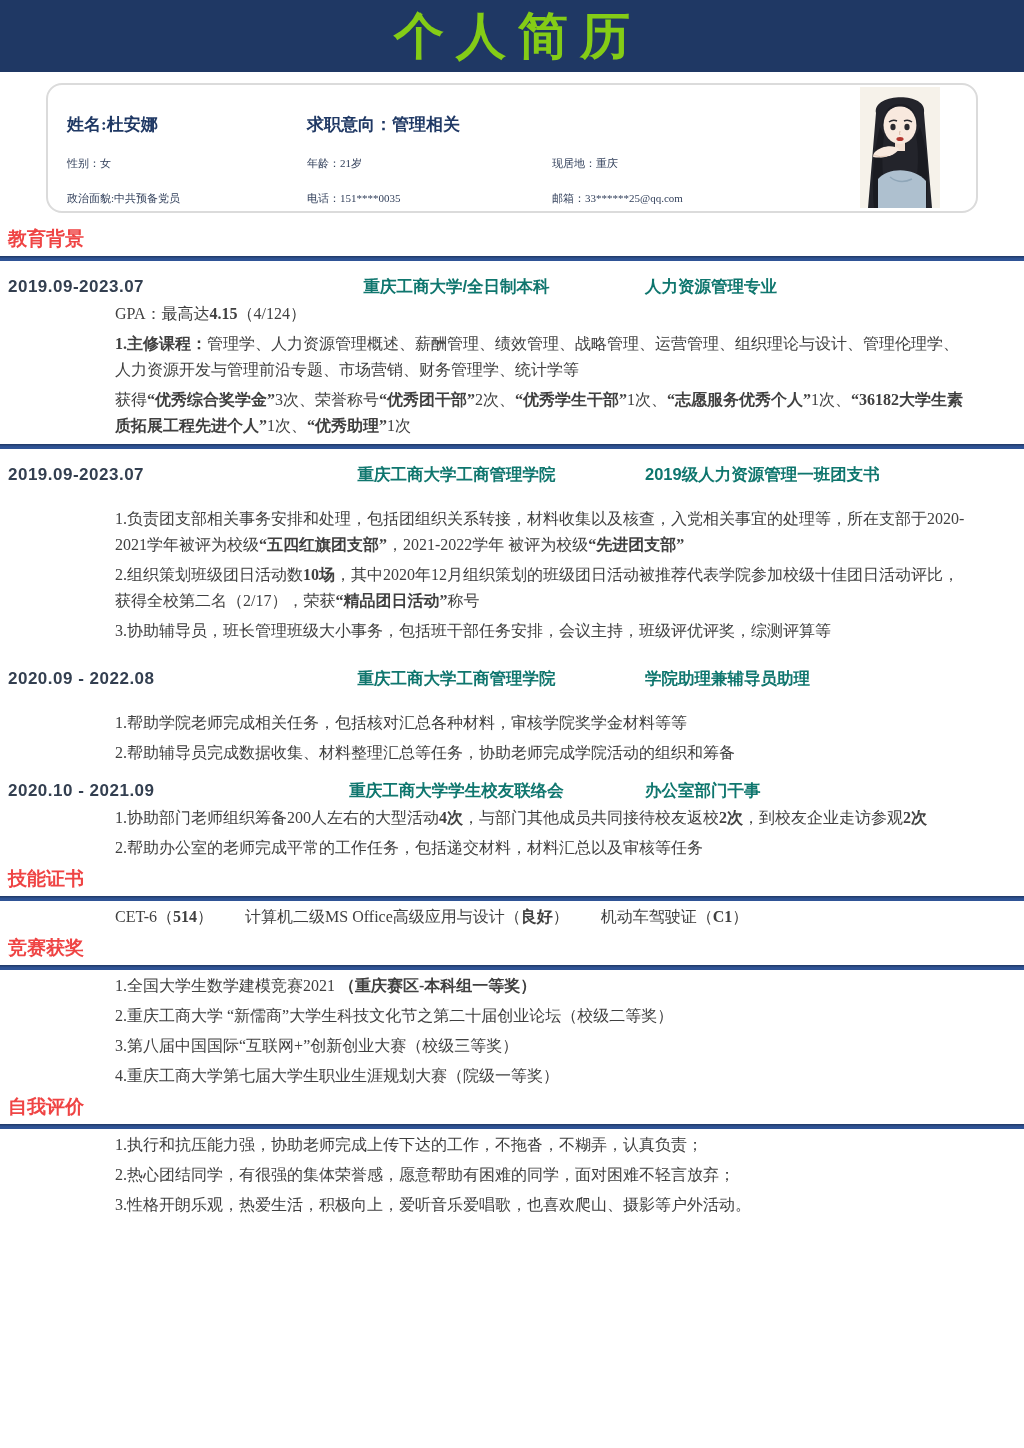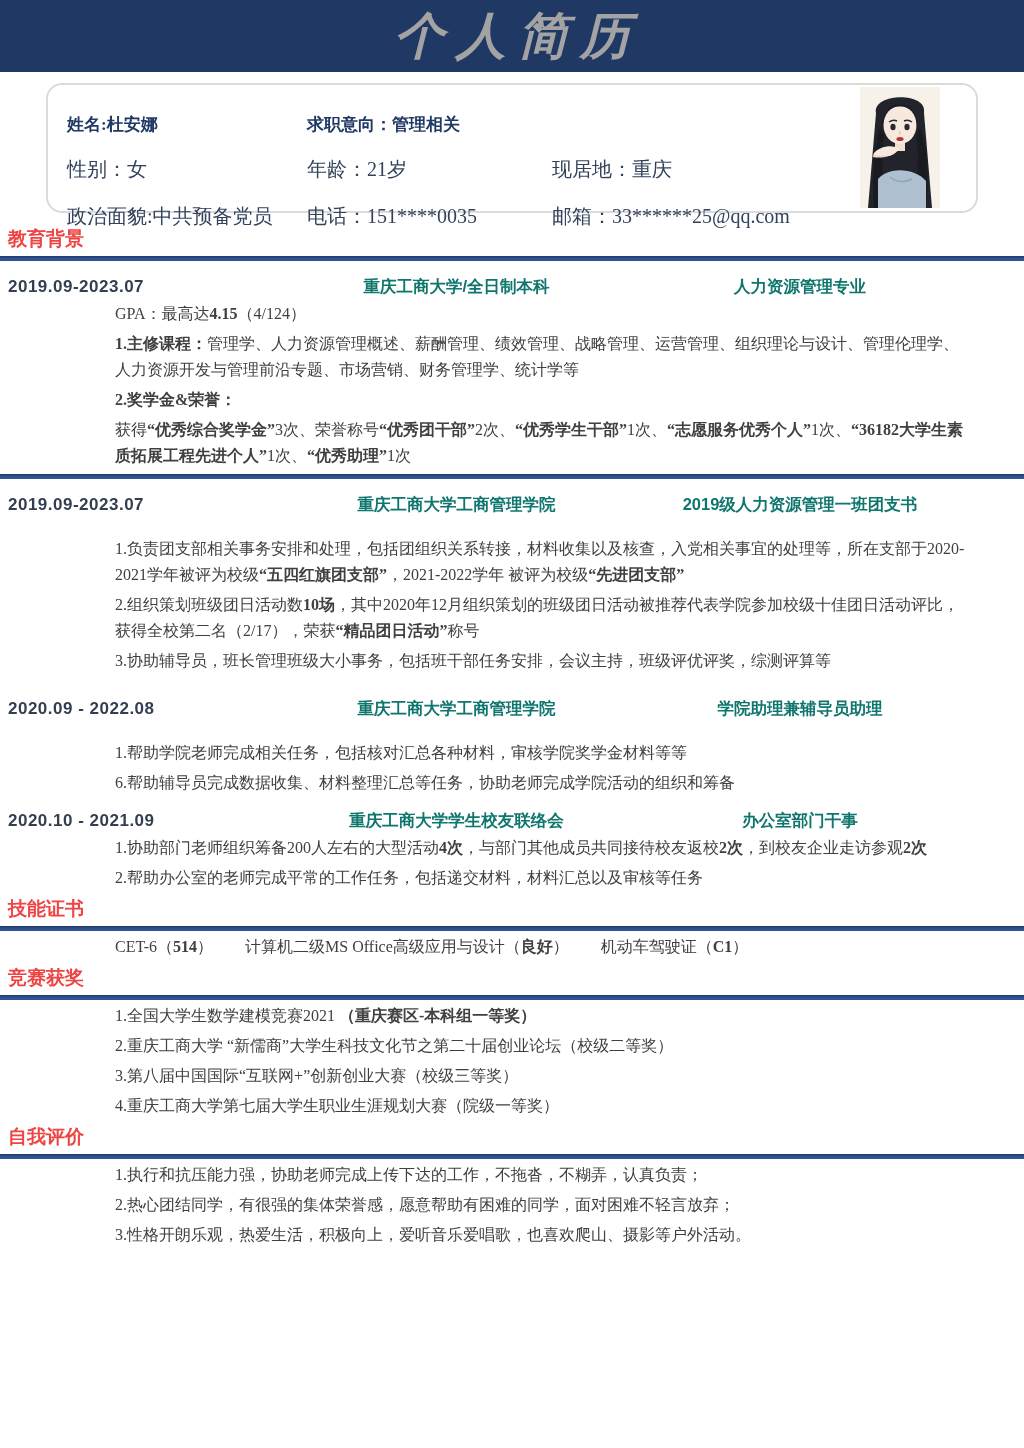--- a/index.html
+++ b/index.html
@@ -4,32 +4,31 @@
 <style>
   html,body{margin:0;padding:0;}
   body{
     width:1024px;height:1448px;background:#ffffff;overflow:hidden;
     font-family:"Liberation Serif","DejaVu Serif",serif;
     color:#404040;
   }
   
   .banner{height:72px;background:#1F3864;display:flex;align-items:center;justify-content:center;}
   .banner h1{
-    margin:4px;color:#a3a3a3;font-size:50px;font-weight:900;letter-spacing:12px;text-indent:12px;
+    margin:4px;color:#84cc16;font-size:50px;font-weight:900;letter-spacing:12px;text-indent:12px;
     font-family:"Liberation Sans","DejaVu Sans",sans-serif;
-    font-style:italic;
   }
   
   .card{
     position:relative;margin:11px 46px 0 46px;height:130px;box-sizing:border-box;
     border:2px solid #DBDBDB;border-radius:16px;padding:25px 150px 0 19px;
   }
   .card .row{display:grid;grid-template-columns:240px 245px 1fr;margin-top:20px;}
   .card .row1{margin-top:3px;}
-  .card .cell{font-size:20px;color:#33415C;white-space:nowrap;}
+  .card .cell{font-size:11px;color:#33415C;white-space:nowrap;}
   .card .row1 .cell{font-weight:bold;font-size:17px;color:#1F3864;}
   .photo{position:absolute;top:2px;right:36px;width:80px;height:121px;overflow:hidden;}
   .photo svg{display:block;}
   
   .sec-head{
     margin:13px 0 0 8px;font-size:19px;line-height:25px;font-weight:bold;color:#ef4444;
   }
   .sec-line{height:5px;margin-top:5px;background:linear-gradient(180deg,#1F3864 0%,#2F5496 55%,#2F5496 100%);}
   .tight{margin-top:5px;}
   
@@ -40,21 +39,21 @@
   }
   .entry .date{
     font-family:"Liberation Sans","DejaVu Sans",sans-serif;
     font-weight:bold;font-size:17px;color:#333F50;letter-spacing:.5px;
   }
   .entry .org,.entry .pos{
     font-family:"Liberation Sans","DejaVu Sans",sans-serif;
     font-weight:bold;font-size:16.5px;color:#0f766e;
   }
   .entry .org{text-align:center;}
-  .entry .pos{text-align:center;}
+  .entry .pos{text-align:left;}
   
   .body-wrap{margin:3px 58px 0 115px;}
   .body-wrap.mt-lg{margin-top:20px;}
   .body-line{margin:0 0 4px 0;font-size:16px;line-height:26px;}
   .b{font-weight:bold;}
   section{display:block;}
 </style>
 </head>
 <body>
 
@@ -111,21 +110,20 @@
   <h2 class="sec-head">教育背景</h2>
   <div class="sec-line"></div>
   <div class="entry">
     <span class="date">2019.09-2023.07</span>
     <span class="org">重庆工商大学/全日制本科</span>
     <span class="pos">人力资源管理专业</span>
   </div>
   <div class="body-wrap">
     <p class="body-line"><span>GPA：最高达</span><span class="b">4.15</span><span>（4/124）</span></p>
     <p class="body-line"><span class="b">1.主修课程：</span><span>管理学、人力资源管理概述、薪酬管理、绩效管理、战略管理、运营管理、组织理论与设计、管理伦理学、人力资源开发与管理前沿专题、市场营销、财务管理学、统计学等</span></p>
-    <p class="body-line"><span class="b">2.奖学金&amp;荣誉：</span></p>
     <p class="body-line"><span>获得</span><span class="b">“优秀综合奖学金”</span><span>3次、荣誉称号</span><span class="b">“优秀团干部”</span><span>2次、</span><span class="b">“优秀学生干部”</span><span>1次、</span><span class="b">“志愿服务优秀个人”</span><span>1次、</span><span class="b">“36182大学生素质拓展工程先进个人”</span><span>1次、</span><span class="b">“优秀助理”</span><span>1次</span></p>
   </div>
 </section>
 
 <section>
   <div class="sec-line"></div>
 
   <div class="entry">
     <span class="date">2019.09-2023.07</span>
     <span class="org">重庆工商大学工商管理学院</span>
@@ -137,21 +135,21 @@
     <p class="body-line"><span>3.协助辅导员，班长管理班级大小事务，包括班干部任务安排，会议主持，班级评优评奖，综测评算等</span></p>
   </div>
 
   <div class="entry" style="margin-top:24px">
     <span class="date">2020.09 - 2022.08</span>
     <span class="org">重庆工商大学工商管理学院</span>
     <span class="pos">学院助理兼辅导员助理</span>
   </div>
   <div class="body-wrap mt-lg">
     <p class="body-line"><span>1.帮助学院老师完成相关任务，包括核对汇总各种材料，审核学院奖学金材料等等</span></p>
-    <p class="body-line"><span>6.帮助辅导员完成数据收集、材料整理汇总等任务，协助老师完成学院活动的组织和筹备</span></p>
+    <p class="body-line"><span>2.帮助辅导员完成数据收集、材料整理汇总等任务，协助老师完成学院活动的组织和筹备</span></p>
   </div>
 
   <div class="entry" style="margin-top:14px">
     <span class="date">2020.10 - 2021.09</span>
     <span class="org">重庆工商大学学生校友联络会</span>
     <span class="pos">办公室部门干事</span>
   </div>
   <div class="body-wrap">
     <p class="body-line"><span>1.协助部门老师组织筹备200人左右的大型活动</span><span class="b">4次</span><span>，与部门其他成员共同接待校友返校</span><span class="b">2次</span><span>，到校友企业走访参观</span><span class="b">2次</span></p>
     <p class="body-line"><span>2.帮助办公室的老师完成平常的工作任务，包括递交材料，材料汇总以及审核等任务</span></p>

